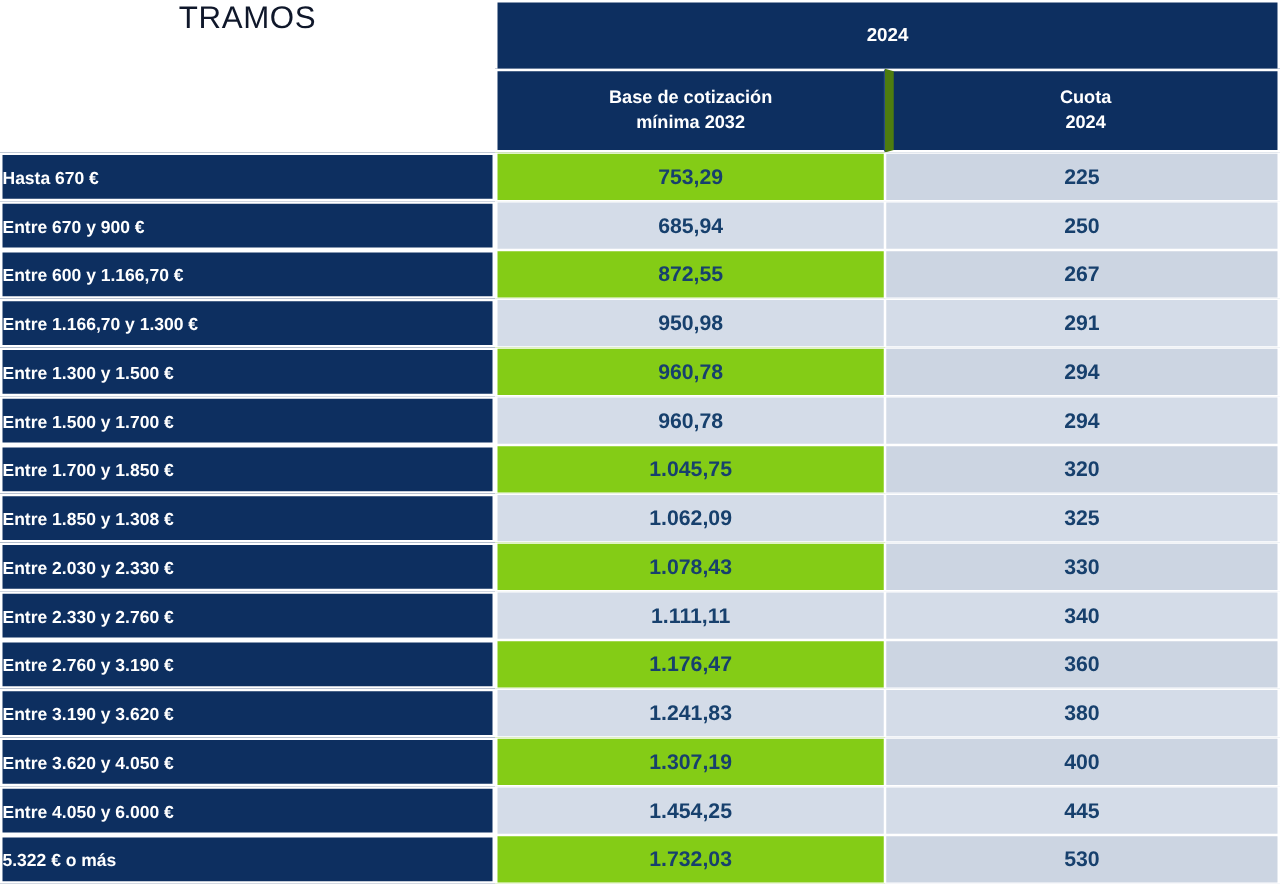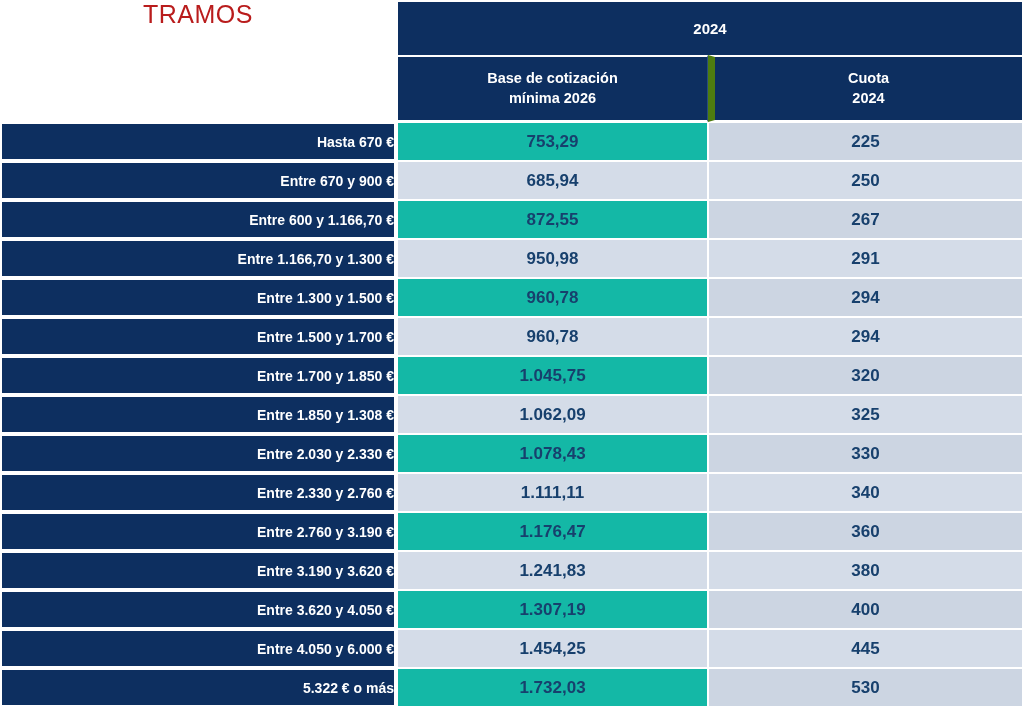--- a/index.html
+++ b/index.html
@@ -29,21 +29,21 @@
   col.c-base   { width: 312px; }
   col.c-cuota  { width: 316px; }
 
   
   .blank-cell {
     background: #ffffff;
     border: none;
   }
   .tramos-title {
     background: #ffffff;
-    color: #b91c1c;
+    color: #0f172a;
     font-size: 25px;
     font-weight: 400;
     text-align: center;
     letter-spacing: 0.5px;
     height: 122px;
     vertical-align: middle;
   }
 
   
   .hdr-year {
@@ -72,40 +72,40 @@
   }
   .hdr-sub.first { border-left: 2px solid #ffffff; border-right: 1px solid #2a4c7d; }
   .hdr-sub.last  { border-left: 7px solid #4d7c0f; border-right: 2px solid #ffffff; }
 
   
   .cell-tramo {
     background: #0d2f60;
     color: #ffffff;
     font-size: 14px;
     font-weight: bold;
-    text-align: right;
+    text-align: left;
     height: 39px;
     vertical-align: middle;
     border-top: 2px solid #ffffff;
     border-bottom: 2px solid #ffffff;
     border-left: 2px solid #ffffff;
     border-right: 2px solid #ffffff;
   }
   .cell-val {
     color: #17406d;
     font-size: 17px;
     font-weight: bold;
     text-align: center;
     height: 39px;
     vertical-align: middle;
     border-top: 1px solid #ffffff;
     border-bottom: 1px solid #ffffff;
   }
   .cell-val.base {
-    background: #14b8a6;
+    background: #84cc16;
     border-left: 2px solid #ffffff;
     border-right: 1px solid #ffffff;
   }
   .cell-val.cuota {
     background: #ccd5e2;
     border-left: 1px solid #ffffff;
     border-right: 2px solid #ffffff;
   }
   .cell-val.alt { background: #d4dce8; }
 </style>
@@ -122,21 +122,21 @@
     <thead>
       <tr>
         <td class="blank-cell" rowspan="2">
           <div class="tramos-title">TRAMOS</div>
         </td>
         <td class="hdr-year" colspan="2">2024</td>
       </tr>
       <tr>
         <td class="hdr-sub first">
           <span>Base de cotización</span><br>
-          <span>mínima 2026</span>
+          <span>mínima 2032</span>
         </td>
         <td class="hdr-sub last">
           <span>Cuota</span><br>
           <span>2024</span>
         </td>
       </tr>
     </thead>
     <tbody>
       <tr>
         <td class="cell-tramo">Hasta 670 €</td>

